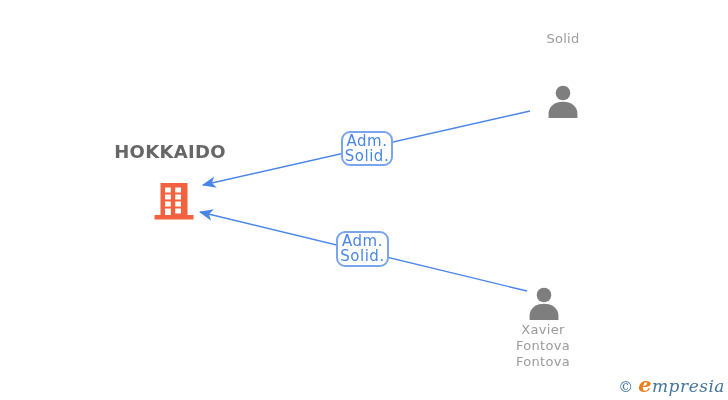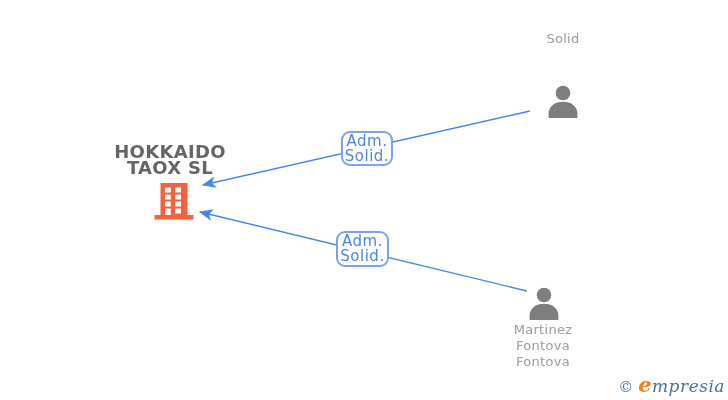--- a/index.html
+++ b/index.html
@@ -79,21 +79,20 @@
     <span>Solid.</span>
   </div>
 
   <div class="rel-label rel-label-2">
     <span>Adm.</span>
     <span>Solid.</span>
   </div>
 
   <div class="company-name">
     <span>HOKKAIDO</span>
-    <span>TAOX SL</span>
   </div>
 
   <svg class="building" viewBox="0 0 40 37" xmlns="http://www.w3.org/2000/svg">
     <rect class="b" x="6.5" y="0" width="27" height="33"></rect>
     <rect class="b" x="0.5" y="32" width="39" height="4.5"></rect>
     <rect class="w" x="11" y="4.5" width="5.8" height="5"></rect>
     <rect class="w" x="21.2" y="4.5" width="5.8" height="5"></rect>
     <rect class="w" x="11" y="11.5" width="5.8" height="5"></rect>
     <rect class="w" x="21.2" y="11.5" width="5.8" height="5"></rect>
     <rect class="w" x="11" y="18.5" width="5.8" height="5"></rect>
@@ -110,21 +109,21 @@
     <circle class="p" cx="17" cy="8" r="7.3"></circle>
     <path class="p" d="M2.6,33 L31.4,33 L31.4,28.6 C31.4,21.4 25.2,16.8 17,16.8 C8.8,16.8 2.6,21.4 2.6,28.6 Z"></path>
   </svg>
 
   <svg class="person-icon person-icon-bottom" viewBox="0 0 34 33" xmlns="http://www.w3.org/2000/svg">
     <circle class="p" cx="17" cy="8" r="7.3"></circle>
     <path class="p" d="M2.6,33 L31.4,33 L31.4,28.6 C31.4,21.4 25.2,16.8 17,16.8 C8.8,16.8 2.6,21.4 2.6,28.6 Z"></path>
   </svg>
 
   <div class="person-name person-name-bottom">
-    <div>Martinez</div>
+    <div>Xavier</div>
     <div>Fontova</div>
     <div>Fontova</div>
   </div>
 
   <div class="logo">
     <span class="copy">©</span>
     <span class="brand"><i class="brand-e">e</i><i class="brand-rest">mpresia</i></span>
   </div>
 
 </div>

